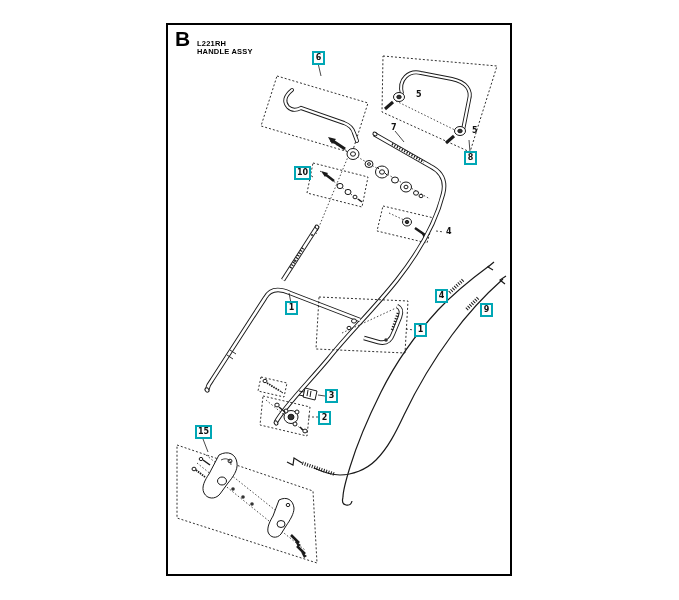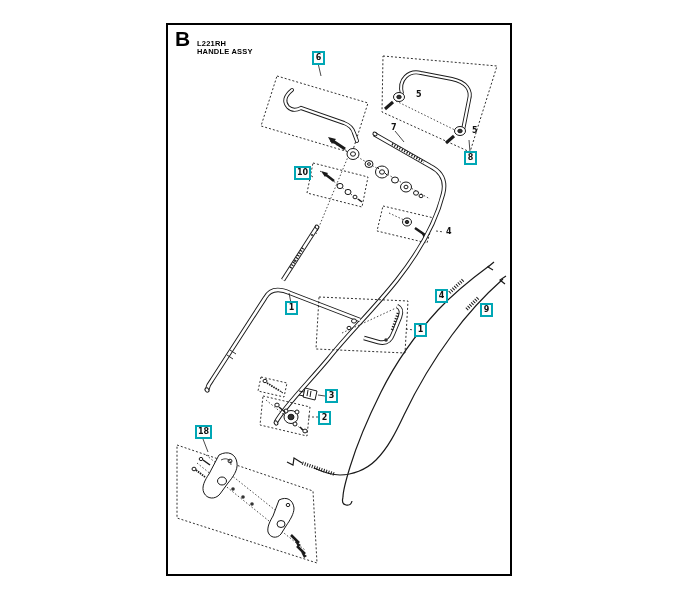--- a/index.html
+++ b/index.html
@@ -218,19 +218,19 @@
 
   <div class="callout" style="left:312px;top:51px">6</div>
   <div class="callout" style="left:464px;top:151px">8</div>
   <div class="callout" style="left:294px;top:166px">10</div>
   <div class="callout" style="left:414px;top:323px">1</div>
   <div class="callout" style="left:285px;top:301px">1</div>
   <div class="callout" style="left:435px;top:289px">4</div>
   <div class="callout" style="left:480px;top:303px">9</div>
   <div class="callout" style="left:325px;top:389px">3</div>
   <div class="callout" style="left:318px;top:411px">2</div>
-  <div class="callout" style="left:195px;top:425px">18</div>
+  <div class="callout" style="left:195px;top:425px">15</div>
 
   <div class="plabel" style="left:391px;top:123px">7</div>
   <div class="plabel" style="left:416px;top:90px">5</div>
   <div class="plabel" style="left:472px;top:126px">5</div>
   <div class="plabel" style="left:446px;top:227px">4</div>
 </div>
 
 </body></html>

